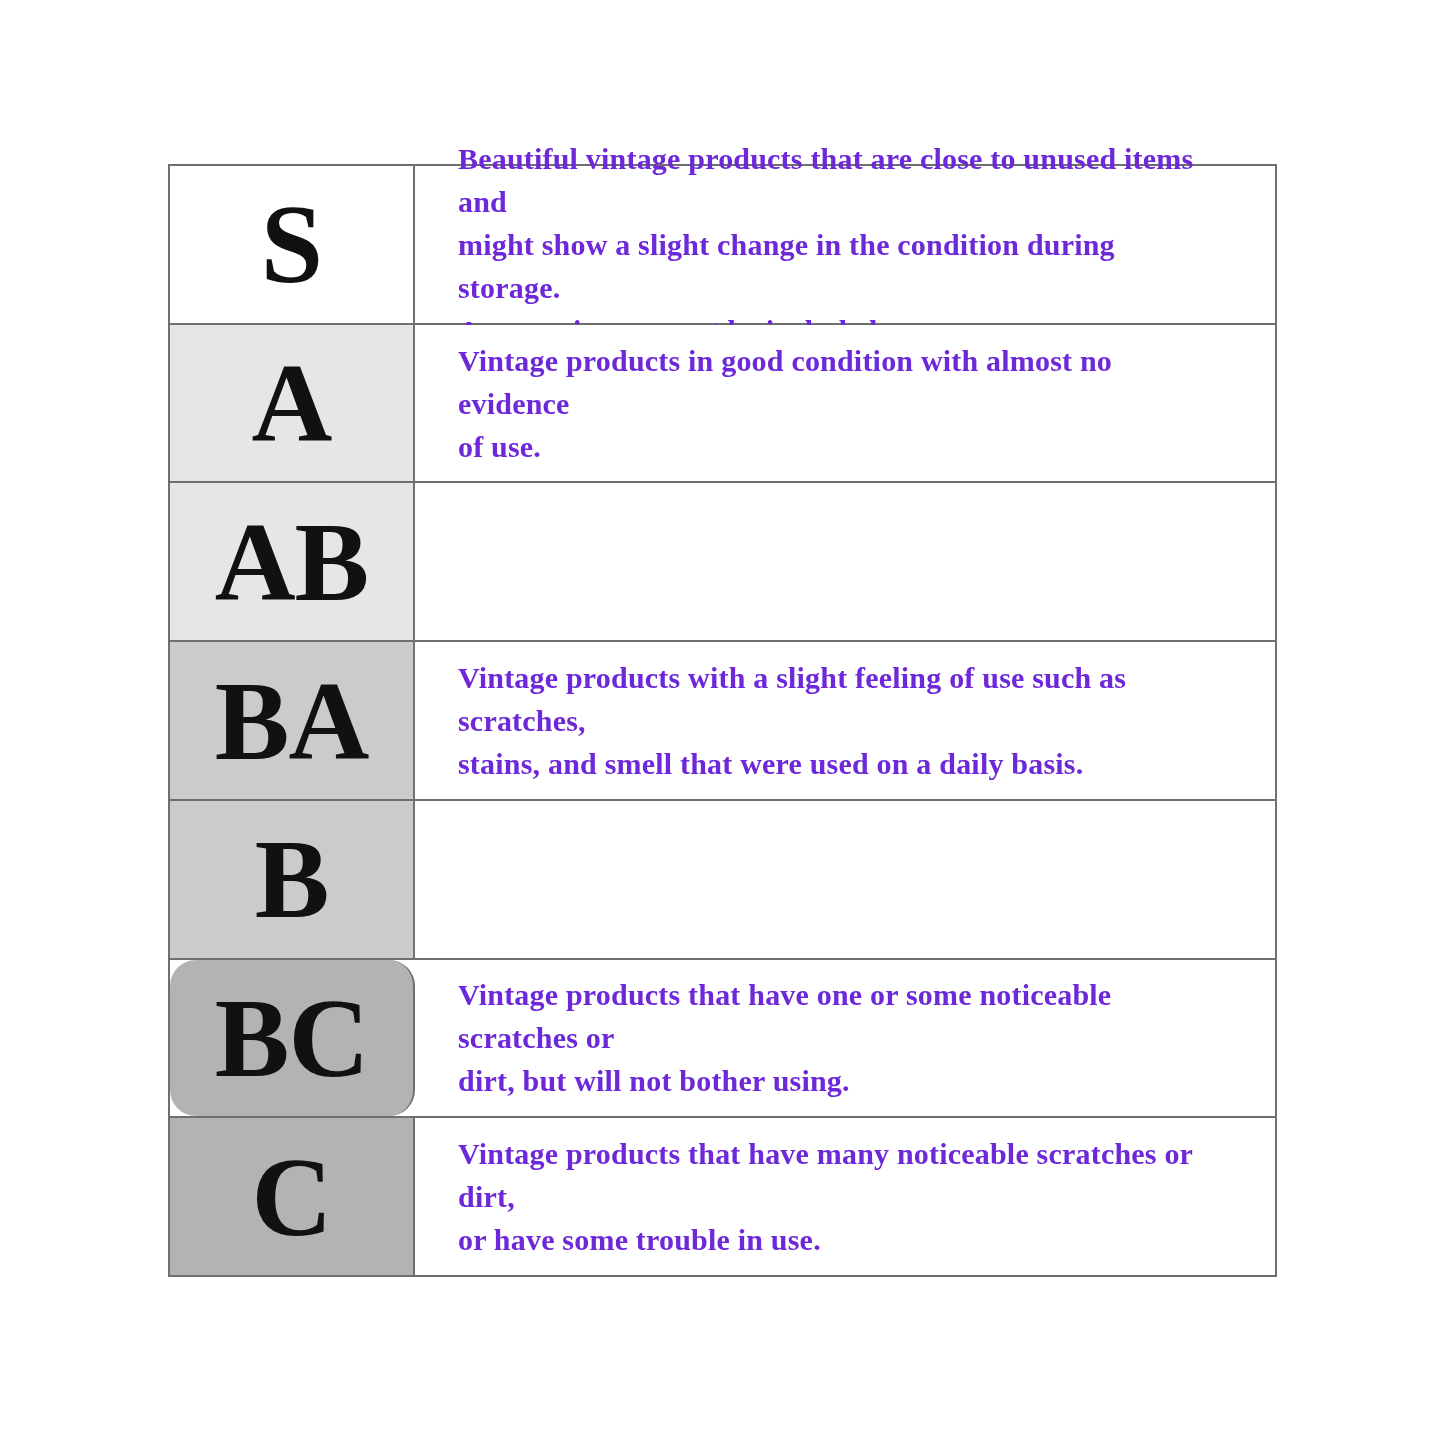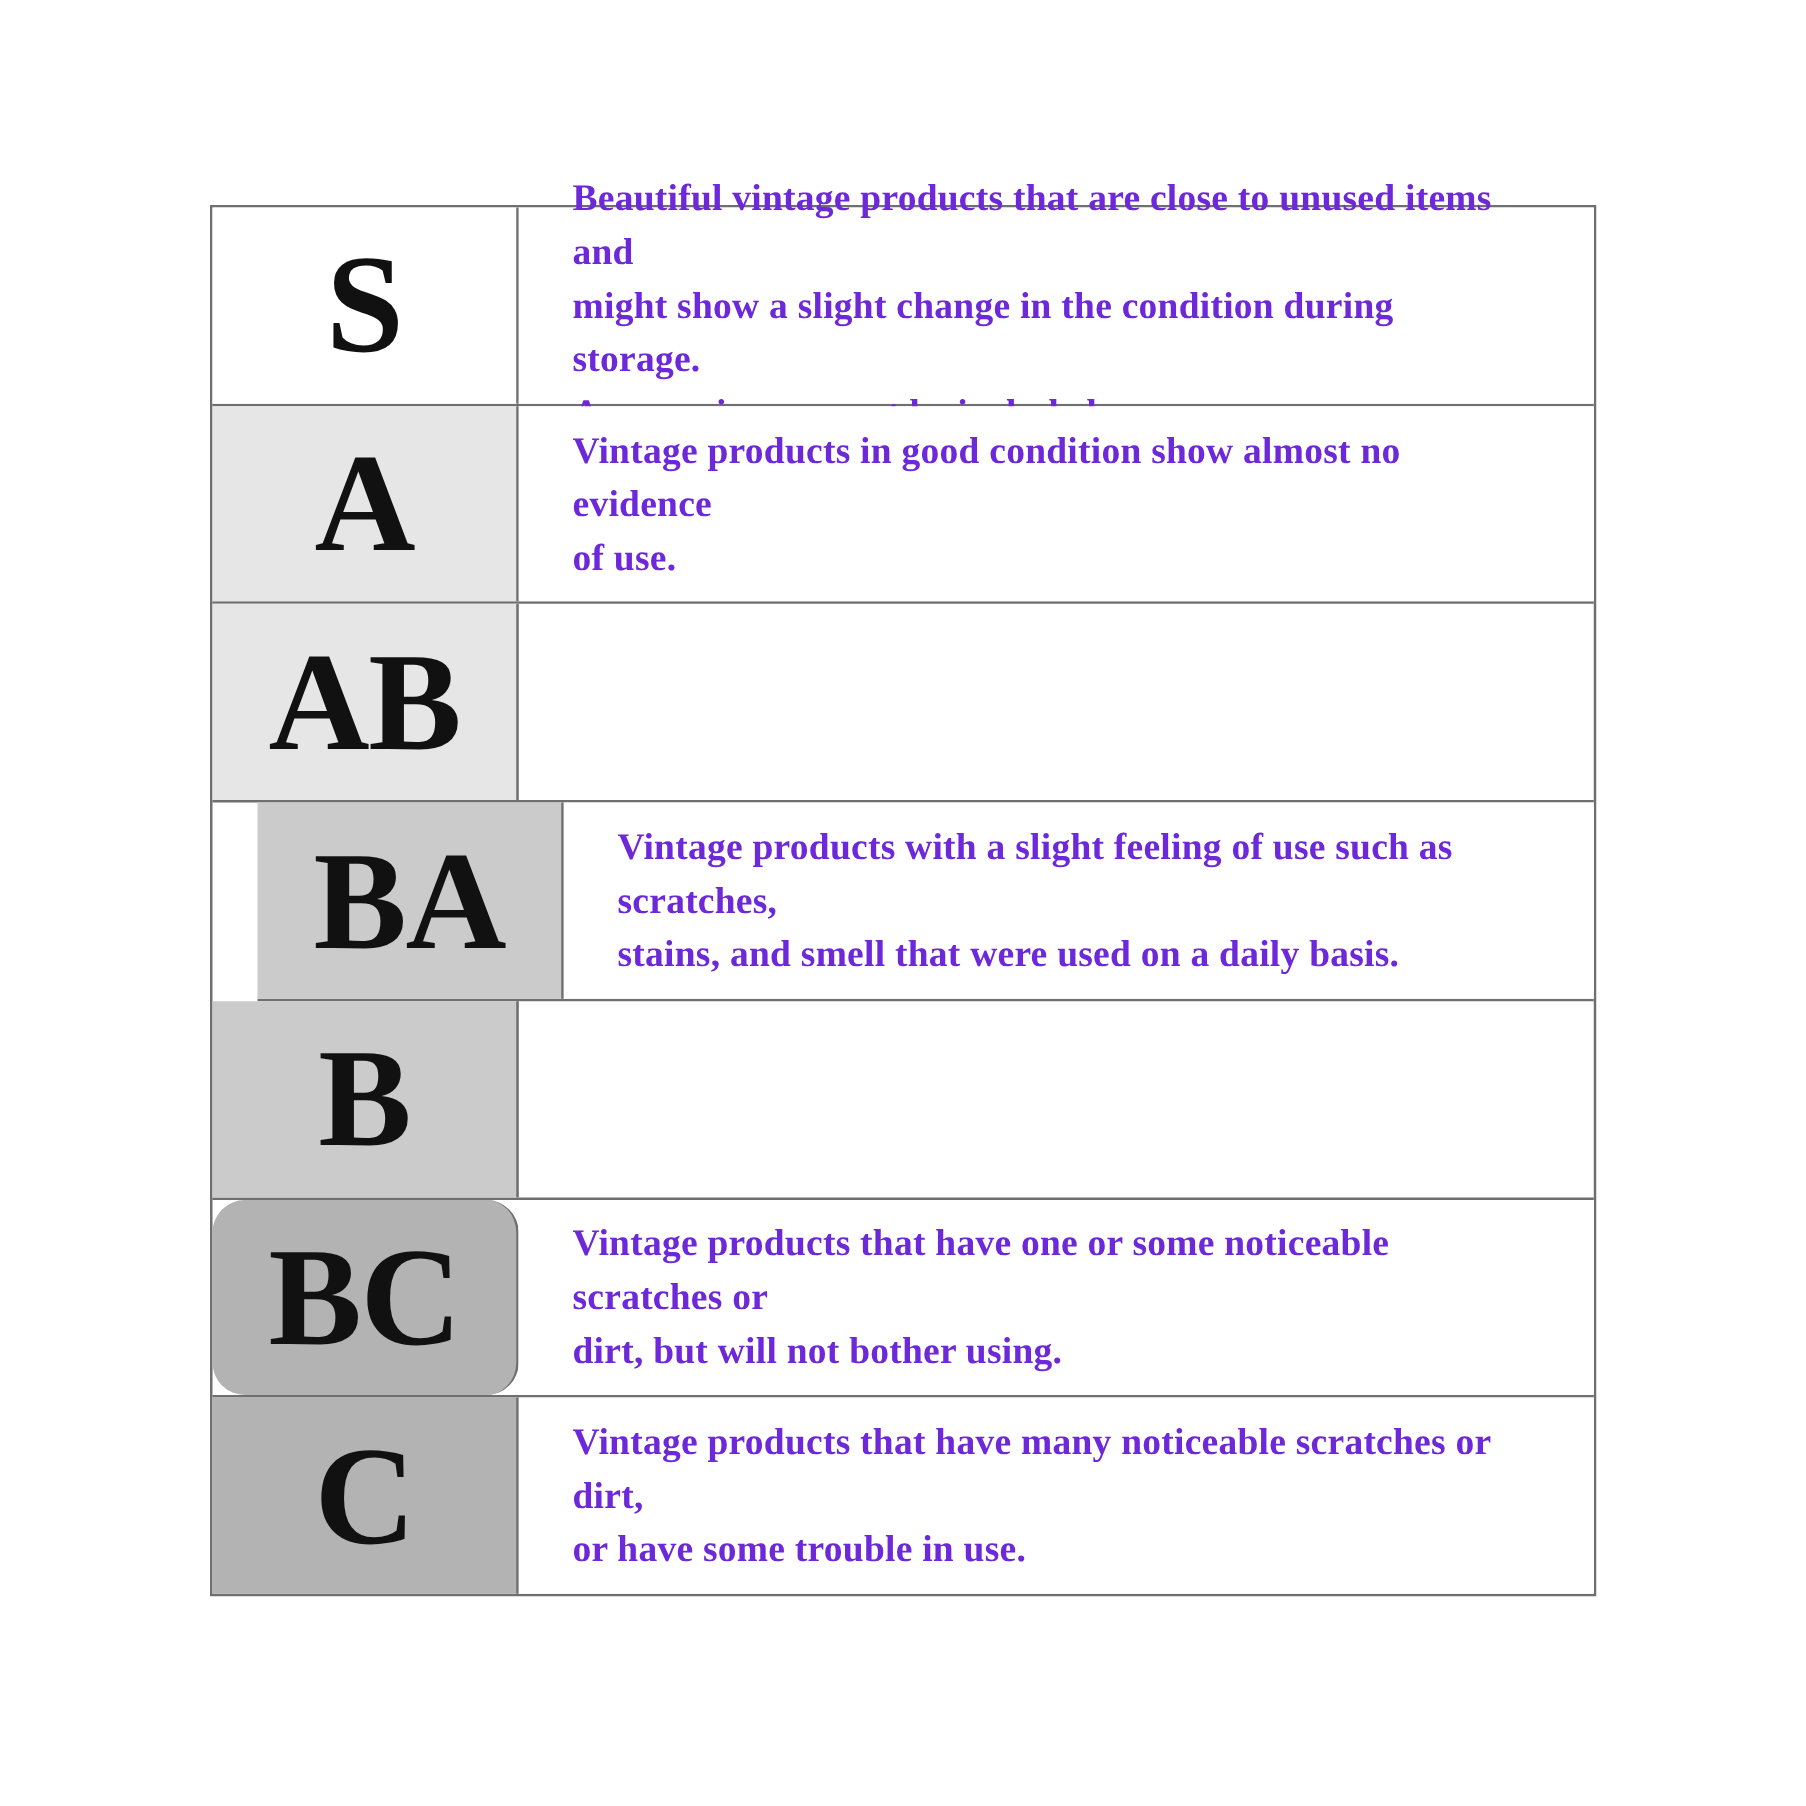--- a/index.html
+++ b/index.html
@@ -87,32 +87,32 @@
 might show a slight change in the condition during storage.
 Accessories may not be included.</span>
     </div>
   </div>
 
   <div class="grade-row" style="border-color: rgb(111, 111, 111);">
     <div class="grade-cell" style="border-color: rgb(111, 111, 111); background: rgb(230, 230, 230);">
       <span class="grade-letter">A</span>
     </div>
     <div class="desc-cell">
-      <span class="desc-text">Vintage products in good condition show almost no evidence
+      <span class="desc-text">Vintage products in good condition with almost no evidence
 of use.</span>
     </div>
   </div>
 
   <div class="grade-row" style="border-color: rgb(111, 111, 111);">
     <div class="grade-cell" style="border-color: rgb(111, 111, 111); background: rgb(230, 230, 230);">
       <span class="grade-letter">AB</span>
     </div>
   </div>
 
-  <div class="grade-row" style="border-color: rgb(111, 111, 111); margin-left: 36px;">
+  <div class="grade-row" style="border-color: rgb(111, 111, 111);">
     <div class="grade-cell" style="border-color: rgb(111, 111, 111); background: rgb(203, 203, 203);">
       <span class="grade-letter">BA</span>
     </div>
     <div class="desc-cell">
       <span class="desc-text">Vintage products with a slight feeling of use such as scratches,
 stains, and smell that were used on a daily basis.</span>
     </div>
   </div>
 
   <div class="grade-row" style="border-color: rgb(111, 111, 111);">

